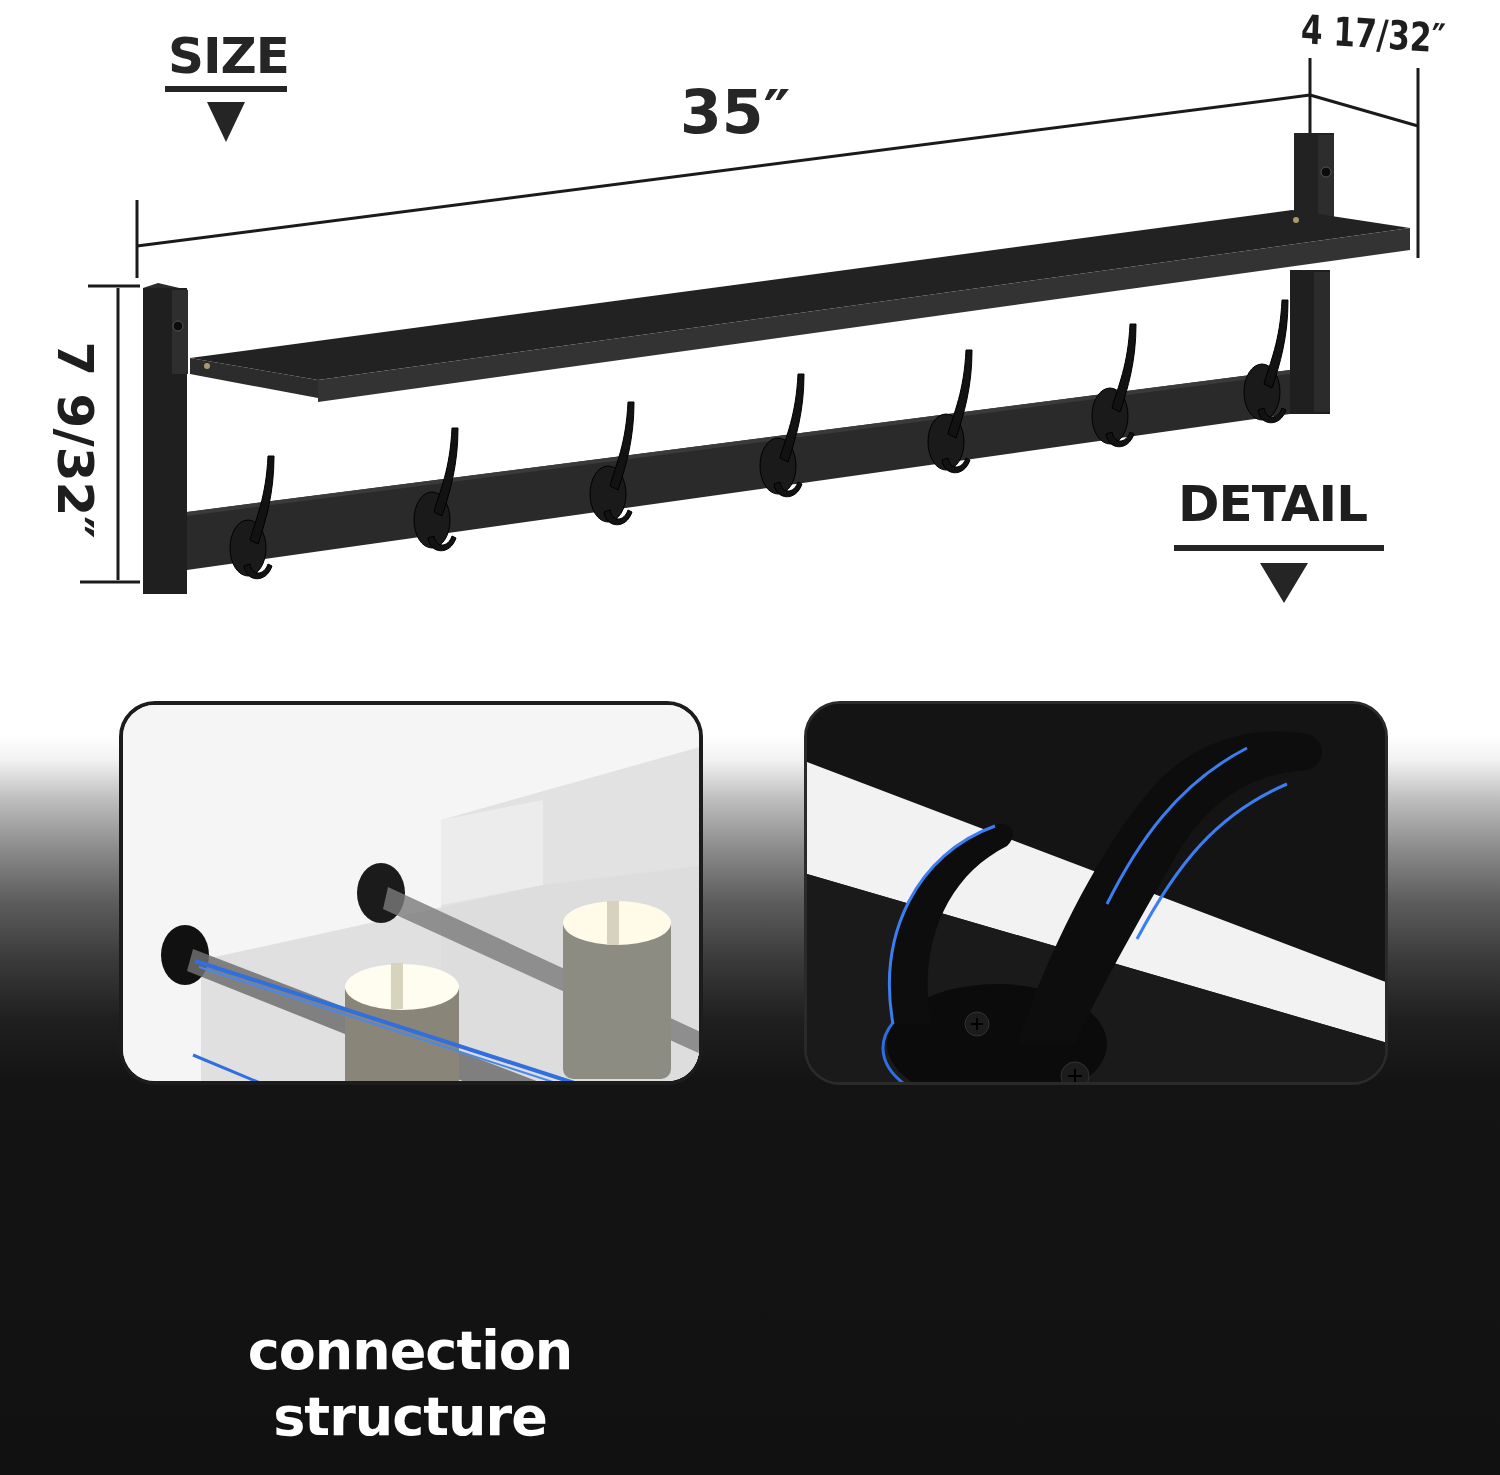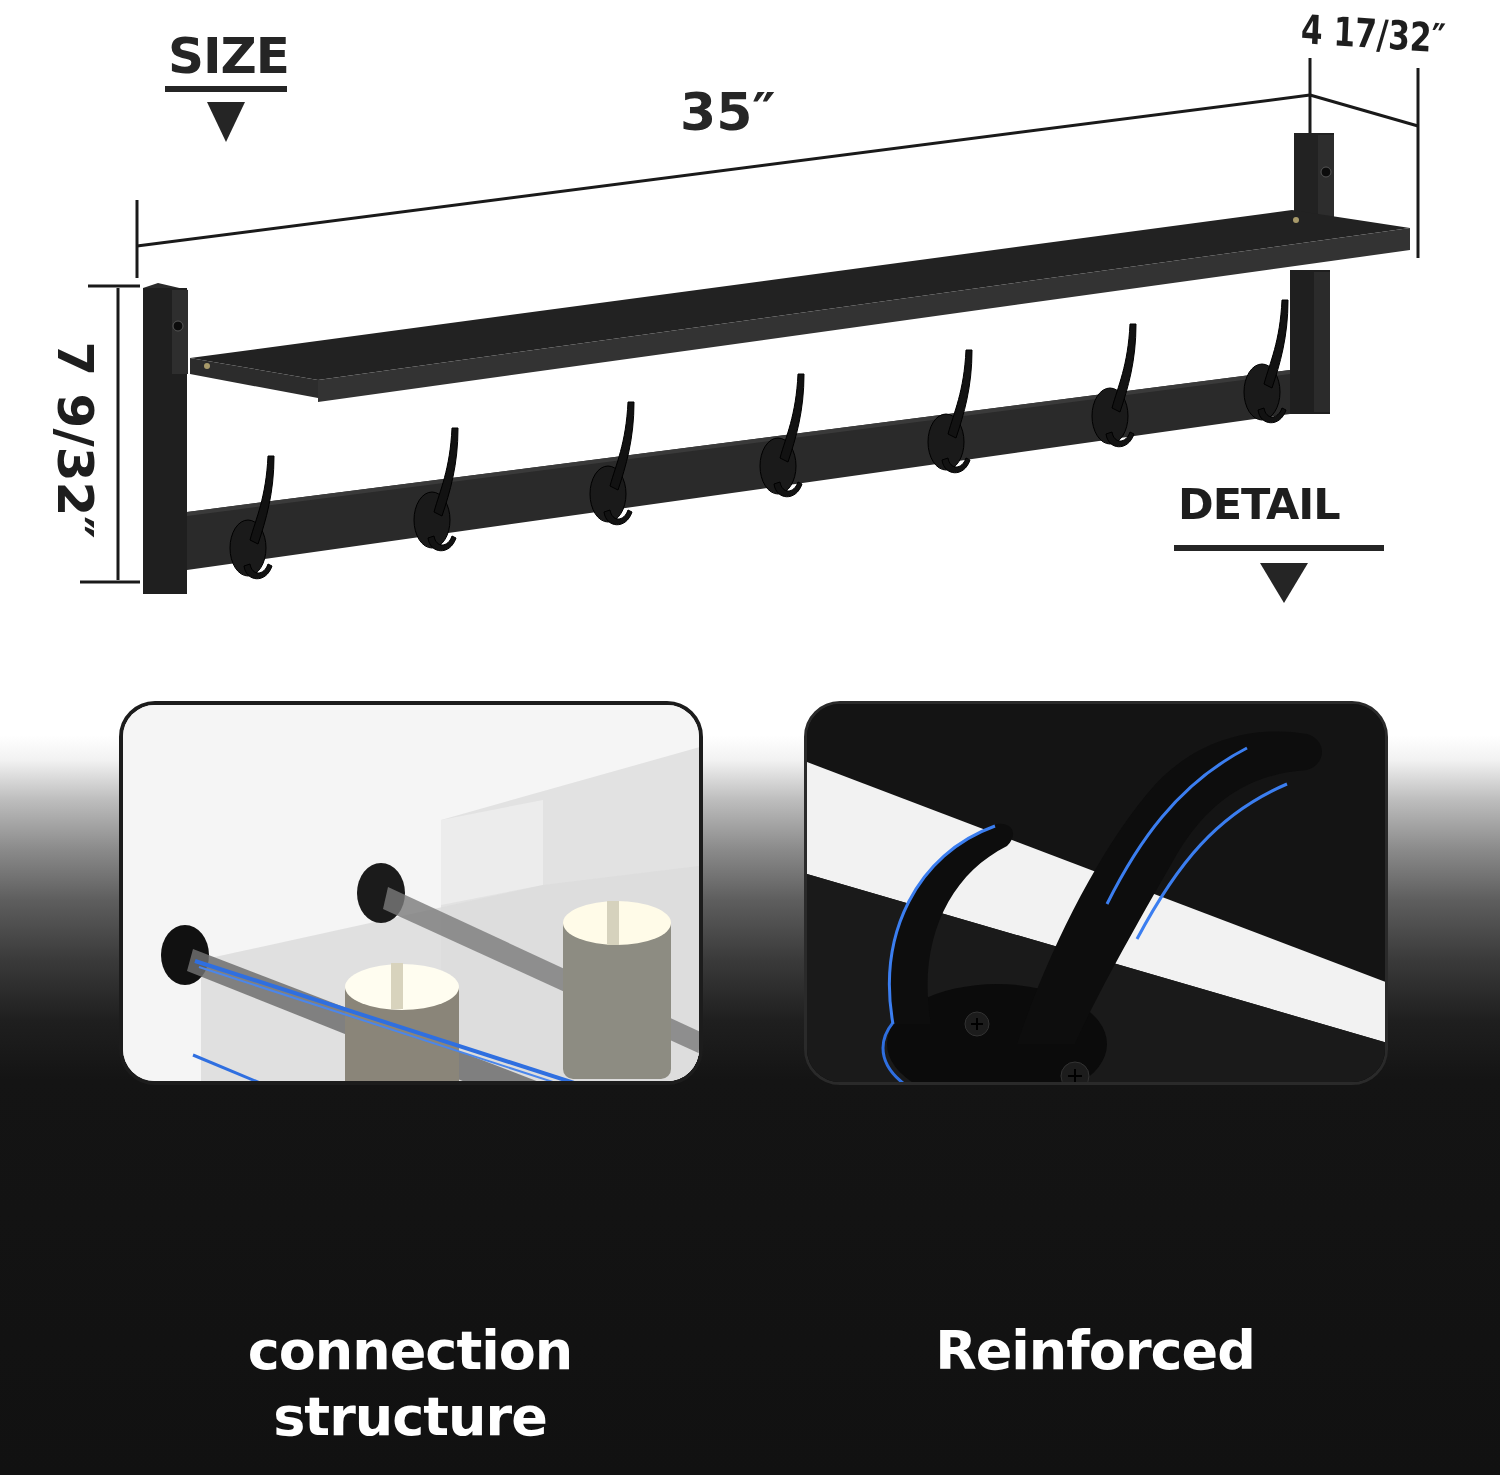--- a/index.html
+++ b/index.html
@@ -17,31 +17,31 @@
       left: 168px; top: 26px; font-size: 50px; font-weight: bold; color: #252525;
       letter-spacing: -1px; line-height: 60px;
     }
     .size-rule { left: 165px; top: 86px; width: 122px; height: 6px; background: #252525; }
     .size-arrow {
       left: 207px; top: 102px; width: 0; height: 0;
       border-left: 19px solid transparent; border-right: 19px solid transparent;
       border-top: 40px solid #252525;
     }
     .lbl-detail {
-      left: 1178px; top: 474px; font-size: 43px; font-weight: bold; color: #1e1e1e;
+      left: 1178px; top: 474px; font-size: 50px; font-weight: bold; color: #1e1e1e;
       letter-spacing: -1px; line-height: 60px;
     }
     .detail-rule { left: 1174px; top: 545px; width: 210px; height: 6px; background: #252525; }
     .detail-arrow {
       left: 1260px; top: 563px; width: 0; height: 0;
       border-left: 24px solid transparent; border-right: 24px solid transparent;
       border-top: 40px solid #252525;
     }
     .dim-width {
-      left: 680px; top: 82px; font-size: 52px; font-weight: bold; color: #262626;
+      left: 680px; top: 82px; font-size: 60px; font-weight: bold; color: #262626;
       line-height: 60px;
     }
     .dim-depth {
       left: 1302px; top: 4px; font-size: 40px; font-weight: bold; color: #1e1e1e;
       line-height: 50px; transform: scaleX(0.78) rotate(3deg); transform-origin: left top;
       white-space: nowrap;
     }
     .dim-height {
       left: 30px; top: 320px; width: 90px; height: 240px;
       display: flex; align-items: center; justify-content: center;
@@ -220,14 +220,13 @@
       <circle cx="268" cy="372" r="14" fill="#1c1c1c" stroke="#333"></circle>
       <path d="M261,372 h14 M268,365 v14" stroke="#000" stroke-width="2"></path>
     </g>
   </svg>
 </div>
 
 <div class="caption caption-left">
   <div>connection structure</div>
 </div>
 <div class="caption caption-right">
-  <div>Reinforced</div>
 </div>
 
 </body></html>

